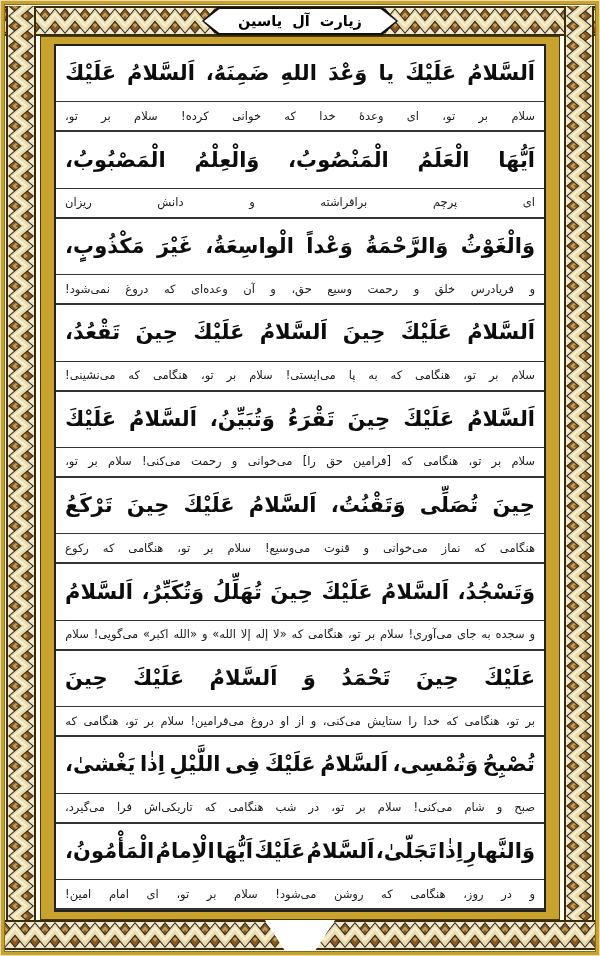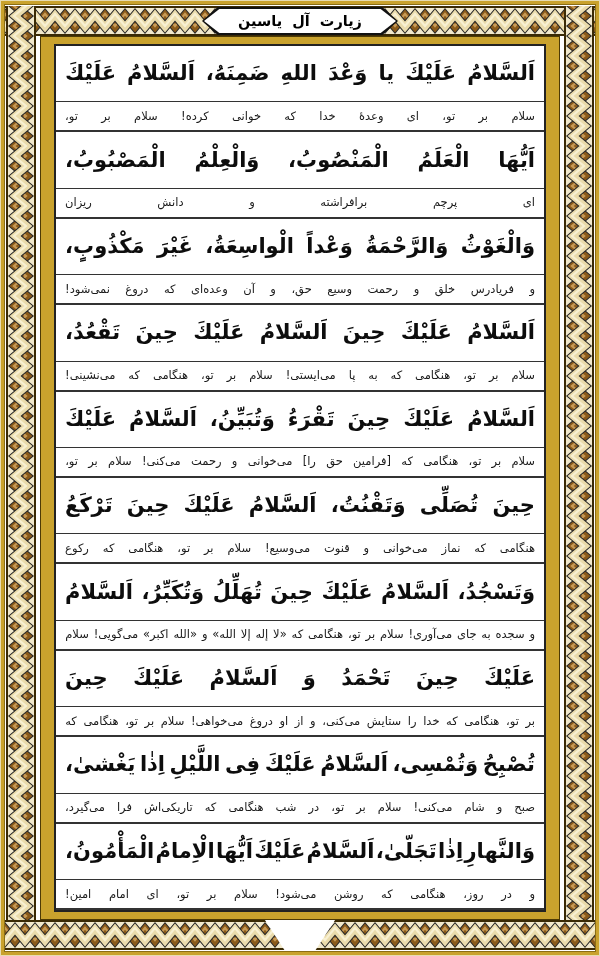--- a/index.html
+++ b/index.html
@@ -283,21 +283,21 @@
         <span>هنگامی</span>
         <span>که</span>
         <span>خدا</span>
         <span>را</span>
         <span>ستایش</span>
         <span>می‌کنی،</span>
         <span>و</span>
         <span>از</span>
         <span>او</span>
         <span>دروغ</span>
-        <span>می‌خواهی!</span>
+        <span>می‌فرامین!</span>
         <span>سلام</span>
         <span>بر</span>
         <span>تو،</span>
         <span>هنگامی</span>
         <span>که</span>
       </div>
       <div class="row ar">
         <span>تُصْبِحُ</span>
         <span>وَتُمْسِی،</span>
         <span>اَلسَّلامُ</span>

